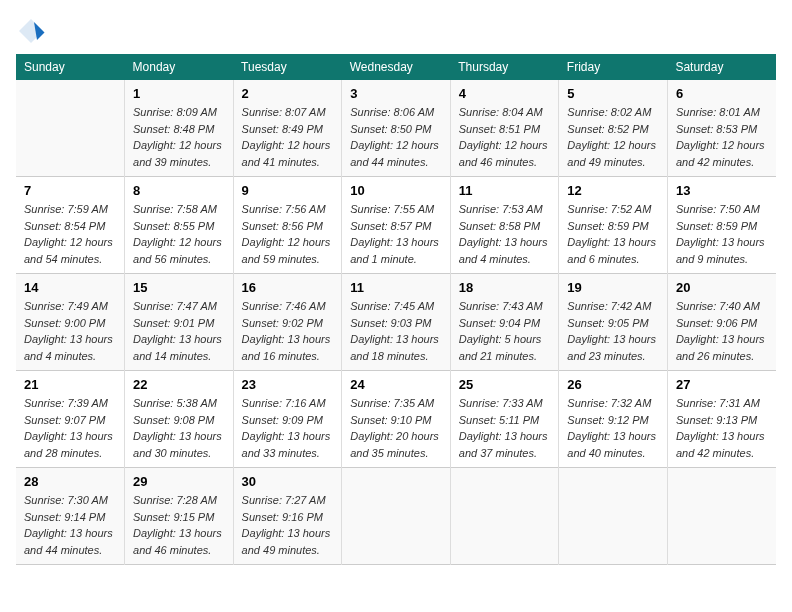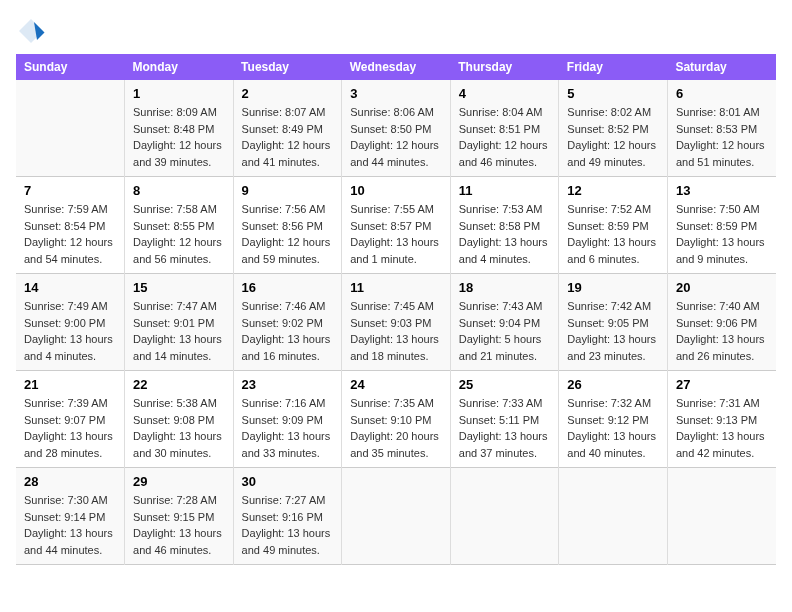--- a/index.html
+++ b/index.html
@@ -48,26 +48,26 @@
       font-size: 14px;
       color: #555;
       margin-top: 2px;
     }
     table {
       width: 100%;
       border-collapse: collapse;
       font-size: 11px;
     }
     thead tr th {
-      background-color: #8b5cf6;
+      background-color: #0f766e;
       color: #fff;
       text-align: left;
       padding: 6px 8px;
       font-size: 12px;
-      font-weight: bold;
+      font-weight: normal;
     }
     tbody tr {
       border-bottom: 1px solid #ccc;
     }
     tbody tr td {
       vertical-align: top;
       padding: 6px 8px;
       border-right: 1px solid #ddd;
       min-width: 100px;
       background: #fff;
@@ -77,20 +77,21 @@
     }
     .day-number {
       font-weight: bold;
       font-size: 13px;
       display: block;
       margin-bottom: 3px;
     }
     .day-info {
       color: #333;
       line-height: 1.5;
+      font-style: italic;
     }
     .day-info span {
       display: block;
     }
     td:last-child { border-right: none; }
   </style>
 </head>
 <body>
 
 <div class="header">
@@ -162,21 +163,21 @@
           <span>Sunrise: 8:02 AM</span>
           <span>Sunset: 8:52 PM</span>
           <span>Daylight: 12 hours and 49 minutes.</span>
         </div>
         </td>
         <td>
           <span class="day-number">6</span>
         <div class="day-info">
           <span>Sunrise: 8:01 AM</span>
           <span>Sunset: 8:53 PM</span>
-          <span>Daylight: 12 hours and 51 minutes.</span>
+          <span>Daylight: 12 hours and 42 minutes.</span>
         </div>
         </td>
       </tr>
       <tr>
         <td>
           <span class="day-number">7</span>
         <div class="day-info">
           <span>Sunrise: 7:59 AM</span>
           <span>Sunset: 8:54 PM</span>
           <span>Daylight: 12 hours and 54 minutes.</span>

